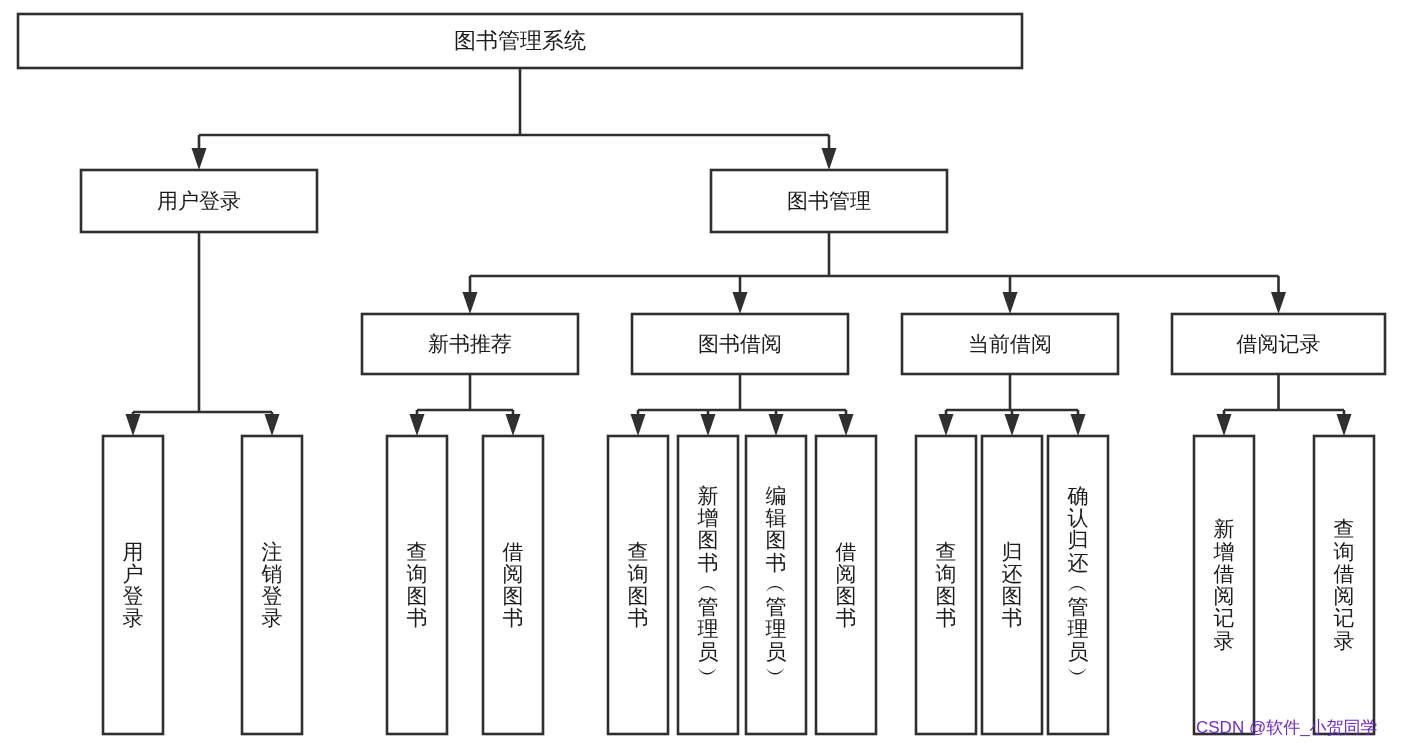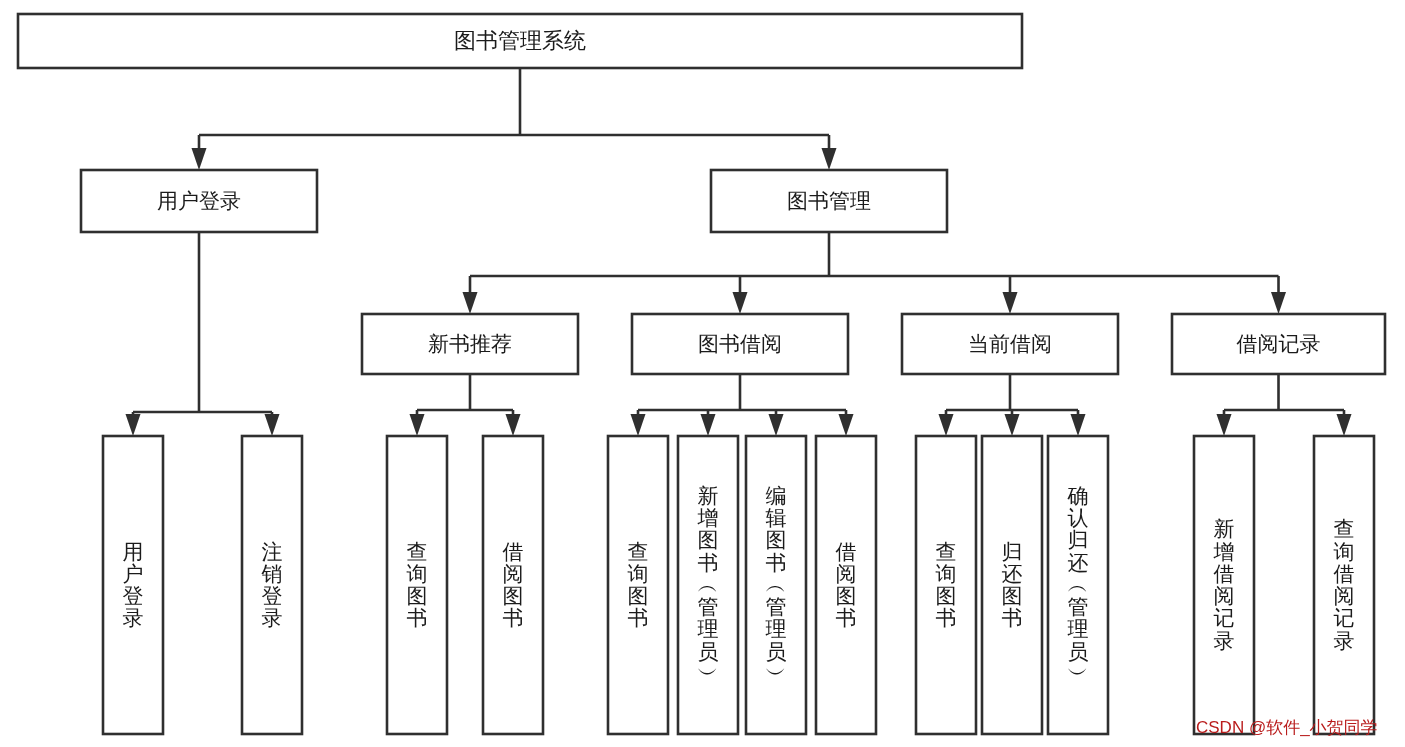--- a/index.html
+++ b/index.html
@@ -266,14 +266,14 @@
       </div>
       <div class="vlabel" style="left: 1314px; top: 436px; width: 60px; height: 298px;">
         <span>查</span>
         <span>询</span>
         <span>借</span>
         <span>阅</span>
         <span>记</span>
         <span>录</span>
       </div>
     </div>
-  <div class="watermark" style="left: 1196px; top: 716px; color: #b91c1c;">CSDN @软件_小贺同学</div>
+  <div class="watermark" style="left: 1196px; top: 716px; color: #6d28d9;">CSDN @软件_小贺同学</div>
 </div>
 
 </body></html>

